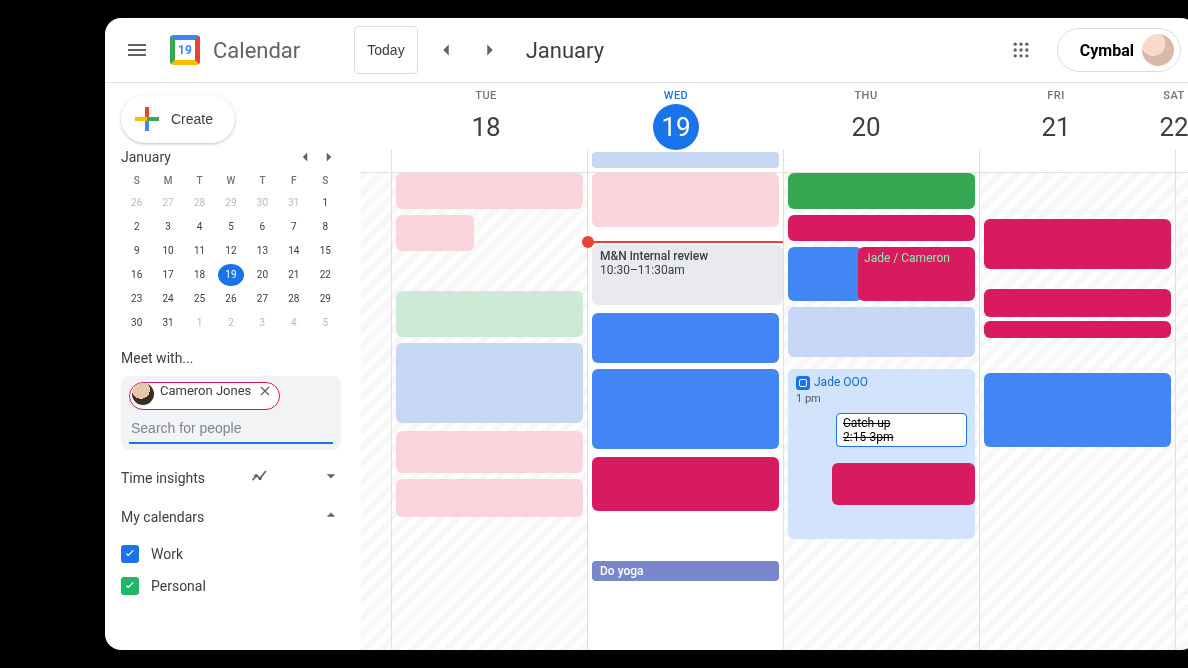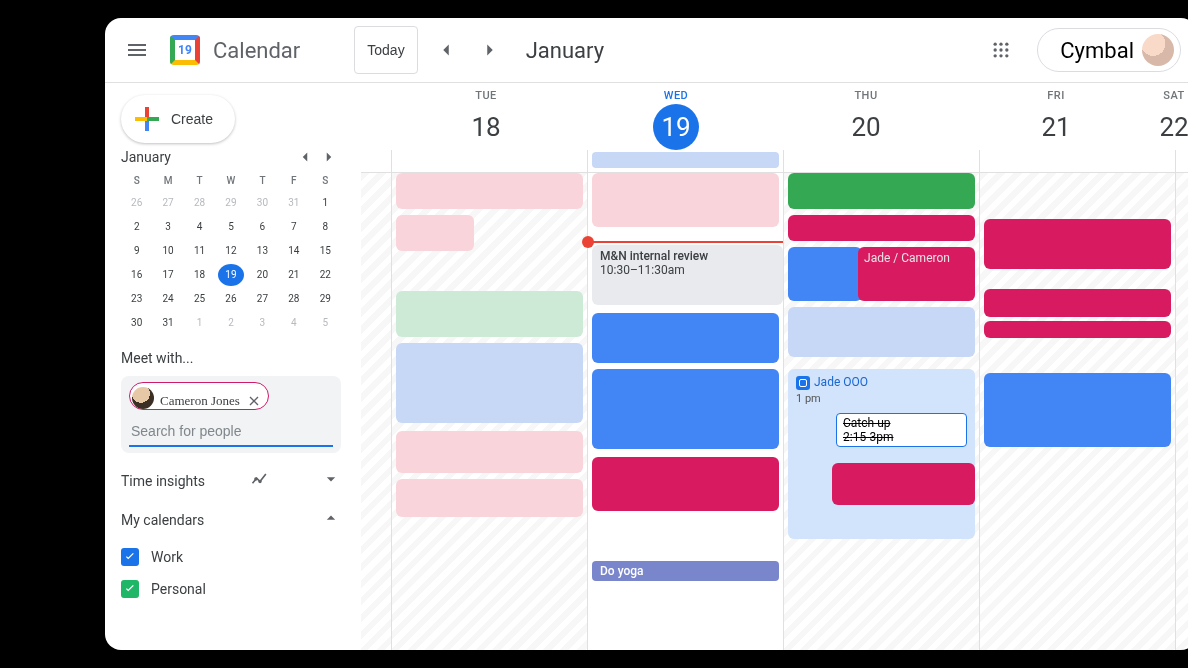--- a/index.html
+++ b/index.html
@@ -13,21 +13,21 @@
   .logo-box { width: 30px; height: 30px; border: 5px solid #4285f4; border-right-color: #ea4335; border-bottom-color: #fbbc04; border-left-color: #34a853; border-radius: 4px; display:flex; align-items:center; justify-content:center; background:#fff; font-size:12px; font-weight:bold; color:#4285f4; }
   .app-title { font-size: 22px; color: #5f6368; margin-left: 4px; margin-right: 50px; }
   .today-btn { height: 48px; padding: 0 12px; border: 1px solid #dadce0; background: #fff; border-radius: 4px; font-size: 14px; color: #3c4043; cursor: pointer; }
   .nav-arrow { width: 32px; height: 32px; display: flex; align-items: center; justify-content: center; margin-left: 8px; cursor: pointer; border-radius: 50%; }
   .nav-arrow svg { width: 22px; height: 22px; fill: #5f6368; }
   .month-title { font-size: 22px; color: #3c4043; margin-left: 16px; }
   .spacer { flex: 1; }
   .apps-grid { width: 40px; height: 40px; display:flex; align-items:center; justify-content:center; cursor:pointer; border-radius:50%; }
   .apps-grid svg { width:20px; height:20px; fill:#5f6368; }
   .brand-pill { display:flex; align-items:center; gap:8px; height: 44px; border:1px solid #dadce0; border-radius: 22px; padding: 0 6px 0 14px; margin-left: 12px; }
-  .brand-pill span { font-size: 22px; font-weight: 400; margin-left: 8px; }
+  .brand-pill span { font-size: 16px; font-weight: 700; margin-left: 8px; }
   .avatar { width: 32px; height: 32px; border-radius: 50%; background: radial-gradient(circle at 35% 30%, #f9d9c8 0 40%, transparent 40%), #8c2d19; background-color:#d8b8a8; }
   
   .body { flex:1; display:flex; overflow:hidden; border-top: 1px solid #e0e0e0; }
   
   .sidebar { width: 256px; padding: 12px 20px 12px 16px; overflow-y:auto; }
   .create-btn { display:inline-flex; align-items:center; gap:12px; height: 48px; padding: 0 22px 0 14px; border-radius: 28px; box-shadow: 0 1px 3px rgba(0,0,0,.25); background:#fff; border:none; font-size:14px; color:#3c4043; cursor:pointer; margin-bottom: 2px; }
   .plus { width:24px; height:24px; position:relative; }
   .plus::before, .plus::after { content:""; position:absolute; background:#4285f4; }
   .plus::before { left:10px; top:0; width:4px; height:24px; background: linear-gradient(#ea4335 0 50%, #4285f4 50%); }
   .plus::after { top:10px; left:0; height:4px; width:24px; background: linear-gradient(90deg, #fbbc04 0 50%, #34a853 50%); }
@@ -38,21 +38,21 @@
   .mini-grid { display:grid; grid-template-columns: repeat(7, 1fr); gap: 2px 0; font-size:10px; color:#70757a; text-align:center; }
   .mini-grid .dow { font-weight:500; padding-bottom: 4px; }
   .mini-grid .day { width:26px; height:22px; line-height:22px; border-radius: 50%; margin:0 auto; color:#3c4043; cursor:pointer; }
   .mini-grid .day.other { color:#b6b9be; }
   .mini-grid .day.today { background:#1a73e8; color:#fff; }
   .section-label { font-size:14px; color:#3c4043; margin-top: 16px; margin-bottom: 10px; display:flex; align-items:center; }
   .section-label .exp { margin-left: auto; cursor:pointer; }
   .section-label svg { width:20px; height:20px; fill:#5f6368; }
   .insights-icon { margin-right: 6px; }
   .people-box { background:#f1f3f4; border-radius:8px; padding:6px 8px; }
-  .chip { display:inline-flex; align-items:flex-end; gap:6px; border:1px solid #d01a6b; border-radius: 14px; height:28px; padding: 0 6px 0 2px; font-size:13px; color:#3c4043; background:#fff;font-family:Liberation Serif, serif; }
+  .chip { display:inline-flex; align-items:flex-start; gap:6px; border:1px solid #d01a6b; border-radius: 14px; height:28px; padding: 0 6px 0 2px; font-size:13px; color:#3c4043; background:#fff; }
   .chip-avatar { width:22px; height:22px; border-radius:50%; background: radial-gradient(circle at 40% 30%, #e6c8a7 0 45%, transparent 45%), #3b2e24; }
   .chip-x { width:16px; height:16px; cursor:pointer; }
   .chip-x svg { width:16px; height:16px; fill:#5f6368; }
   .search-people { width:100%; border:none; background:transparent; border-bottom:2px solid #1a73e8; font-size:14px; color:#3c4043; padding: 10px 2px 6px; outline:none; }
   .search-people::placeholder { color:#80868b; }
   .cal-row { display:flex; align-items:center; gap:12px; font-size:14px; color:#3c4043; height: 32px; }
   .check { width:18px; height:18px; border-radius:3px; display:flex; align-items:center; justify-content:center; }
   .check svg { width:14px; height:14px; fill:#fff; }
   .check.blue { background:#1a73e8; }
   .check.green { background:#1fb767; }
@@ -67,21 +67,21 @@
   .dom.today-dom { background:#1a73e8; color:#fff; }
   .allday-row { display:flex; border-bottom: 1px solid #e0e0e0; }
   .allday-row > div:first-child { width: 30px; }
   .allday-cell { flex:1; height: 22px; position:relative; border-left: 1px solid #e0e0e0; }
   .allday-ev { position:absolute; left:4px; right:4px; top:2px; height:16px; border-radius:4px; background:#c7d7f6; }
   .grid-scroll { flex:1; position:relative; overflow:hidden; }
   .grid-inner { position:absolute; inset:0; display:flex; }
   .gutter { width:30px; background: repeating-linear-gradient(135deg, #f7f7f7 0 6px, transparent 6px 12px); }
   .col { flex:1; border-left:1px solid #e0e0e0; position:relative; }
   .col.hatched { background: repeating-linear-gradient(135deg, rgba(0,0,0,.03) 0 6px, transparent 6px 12px); }
-  .ev { position:absolute; left:4px; right:4px; border-radius:6px; padding: 4px 8px; font-size:12px; color:#e5e5e5; overflow:hidden; }
+  .ev { position:absolute; left:4px; right:4px; border-radius:6px; padding: 4px 8px; font-size:12px; color:#86efac; overflow:hidden; }
   .ev.halfR { left: 38%; }
   .ev.muted { color:#3c4043; }
   .now-line { position:absolute; left:0; right:0; height:2px; background:#ea4335; }
   .now-dot { position:absolute; width:12px; height:12px; border-radius:50%; background:#ea4335; left:-6px; top:-5px; }
   .ooo { position:absolute; left:4px; right:4px; background:#d2e3fc; border-radius:6px; padding:6px 8px; color:#1967d2; font-size:12px; }
   .ooo .sub { color:#555; font-size:11px; margin-top:2px; }
   .ooo-ic { display:inline-block; width:14px; height:14px; background:#1a73e8; border-radius:3px; margin-right:4px; vertical-align:middle; position:relative; }
   .ooo-ic::after { content:""; position:absolute; inset:3px; border:1.5px solid #fff; border-radius:2px; }
   .strike-ev { position:absolute; border:1px solid #1a73e8; background:#fff; border-radius:4px; padding:2px 6px; color:#000000; font-size:12px; }
   .strike-ev div { text-decoration: line-through; }

